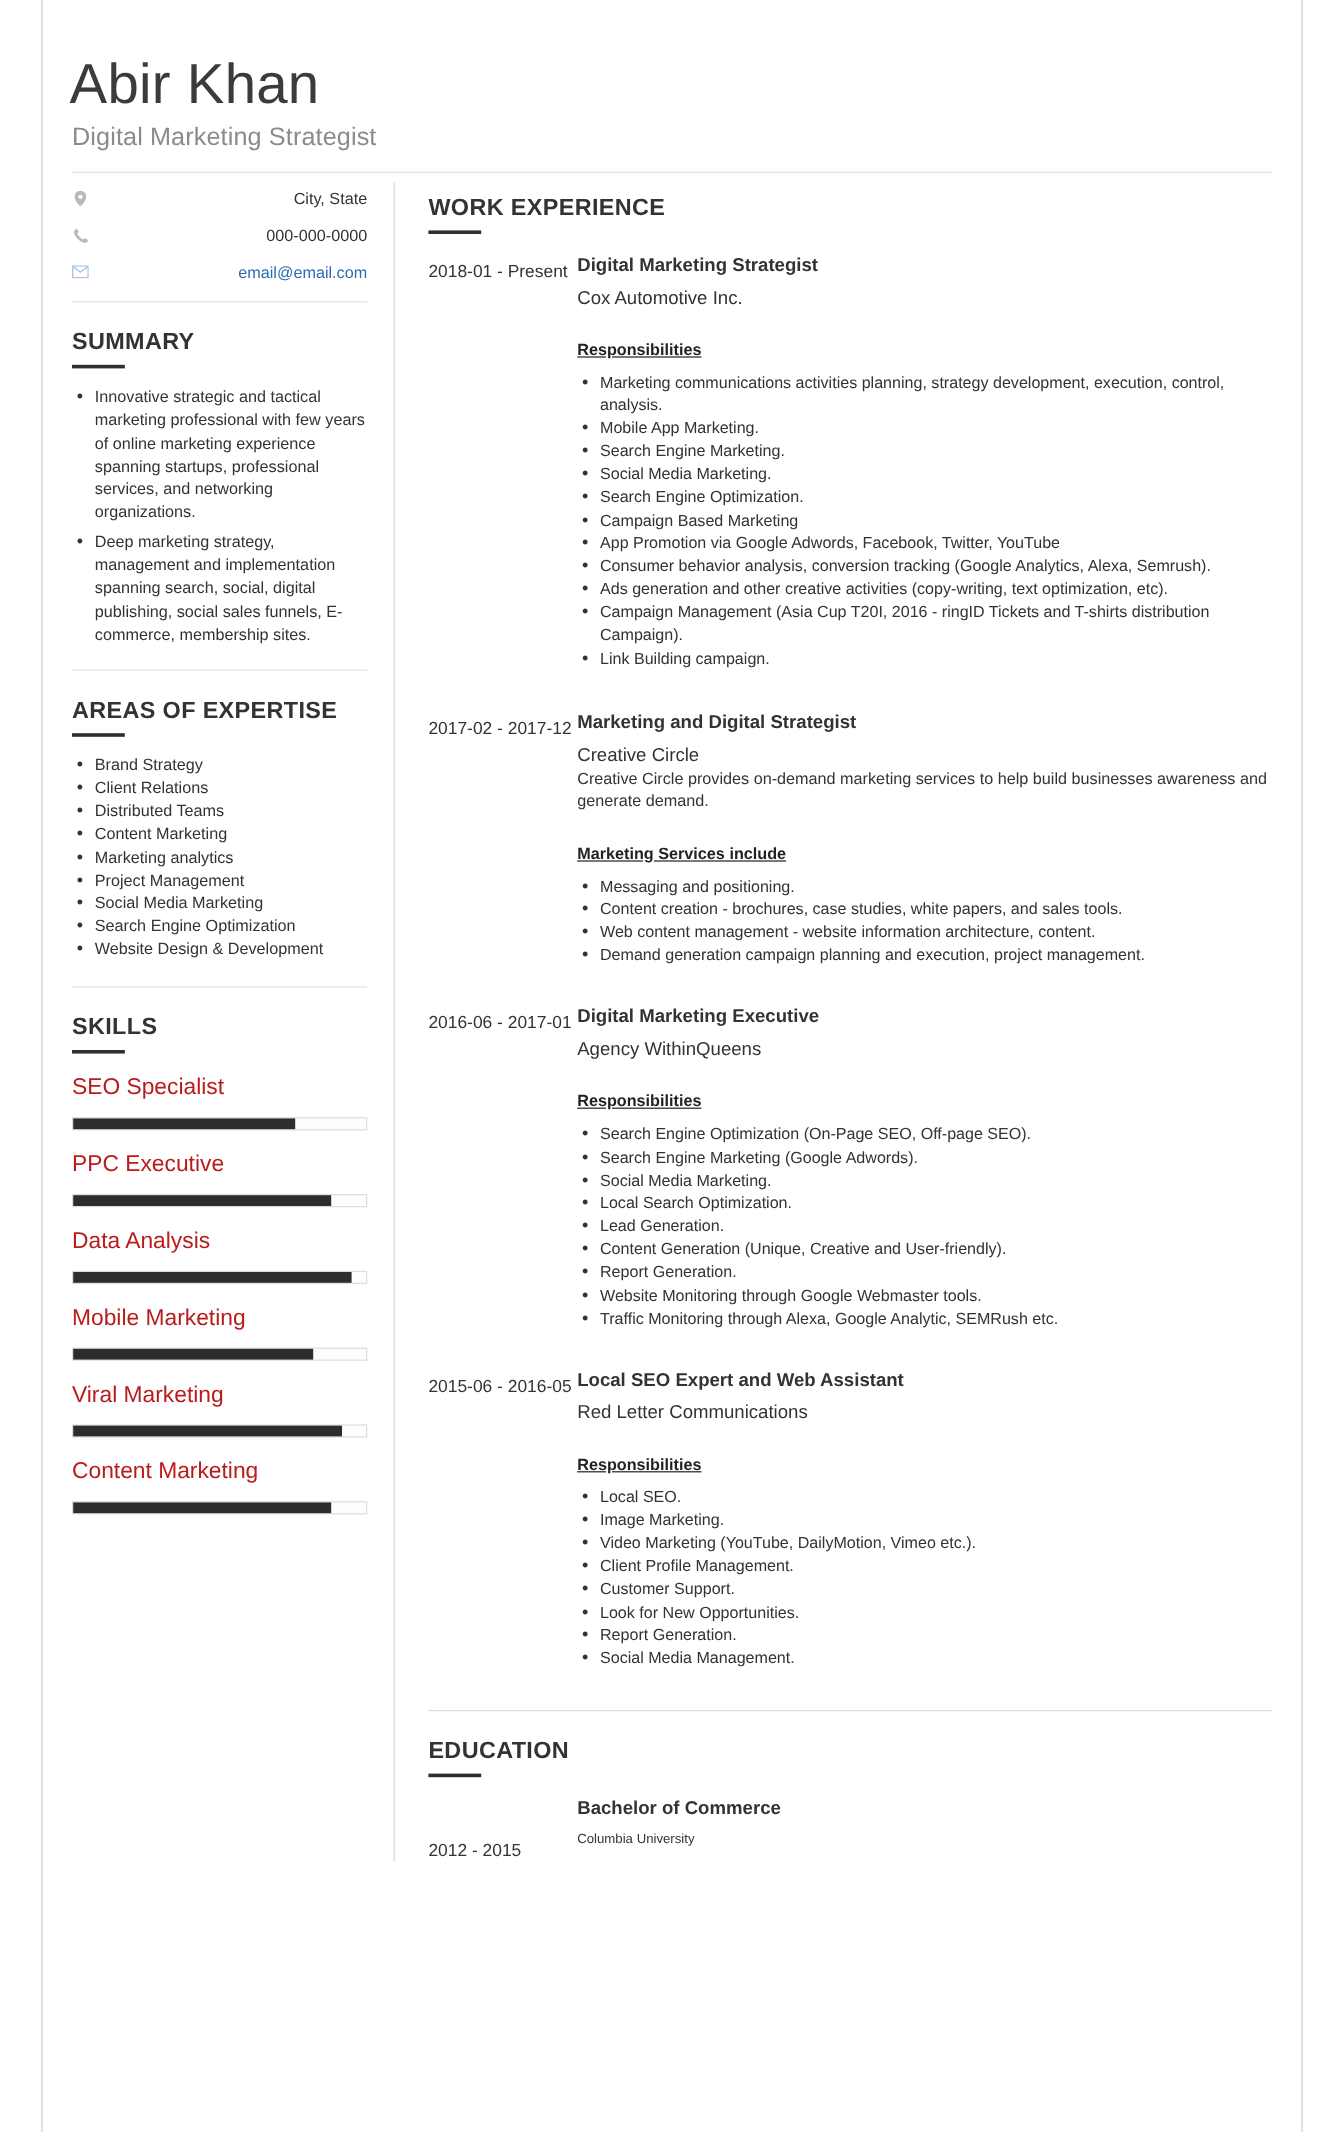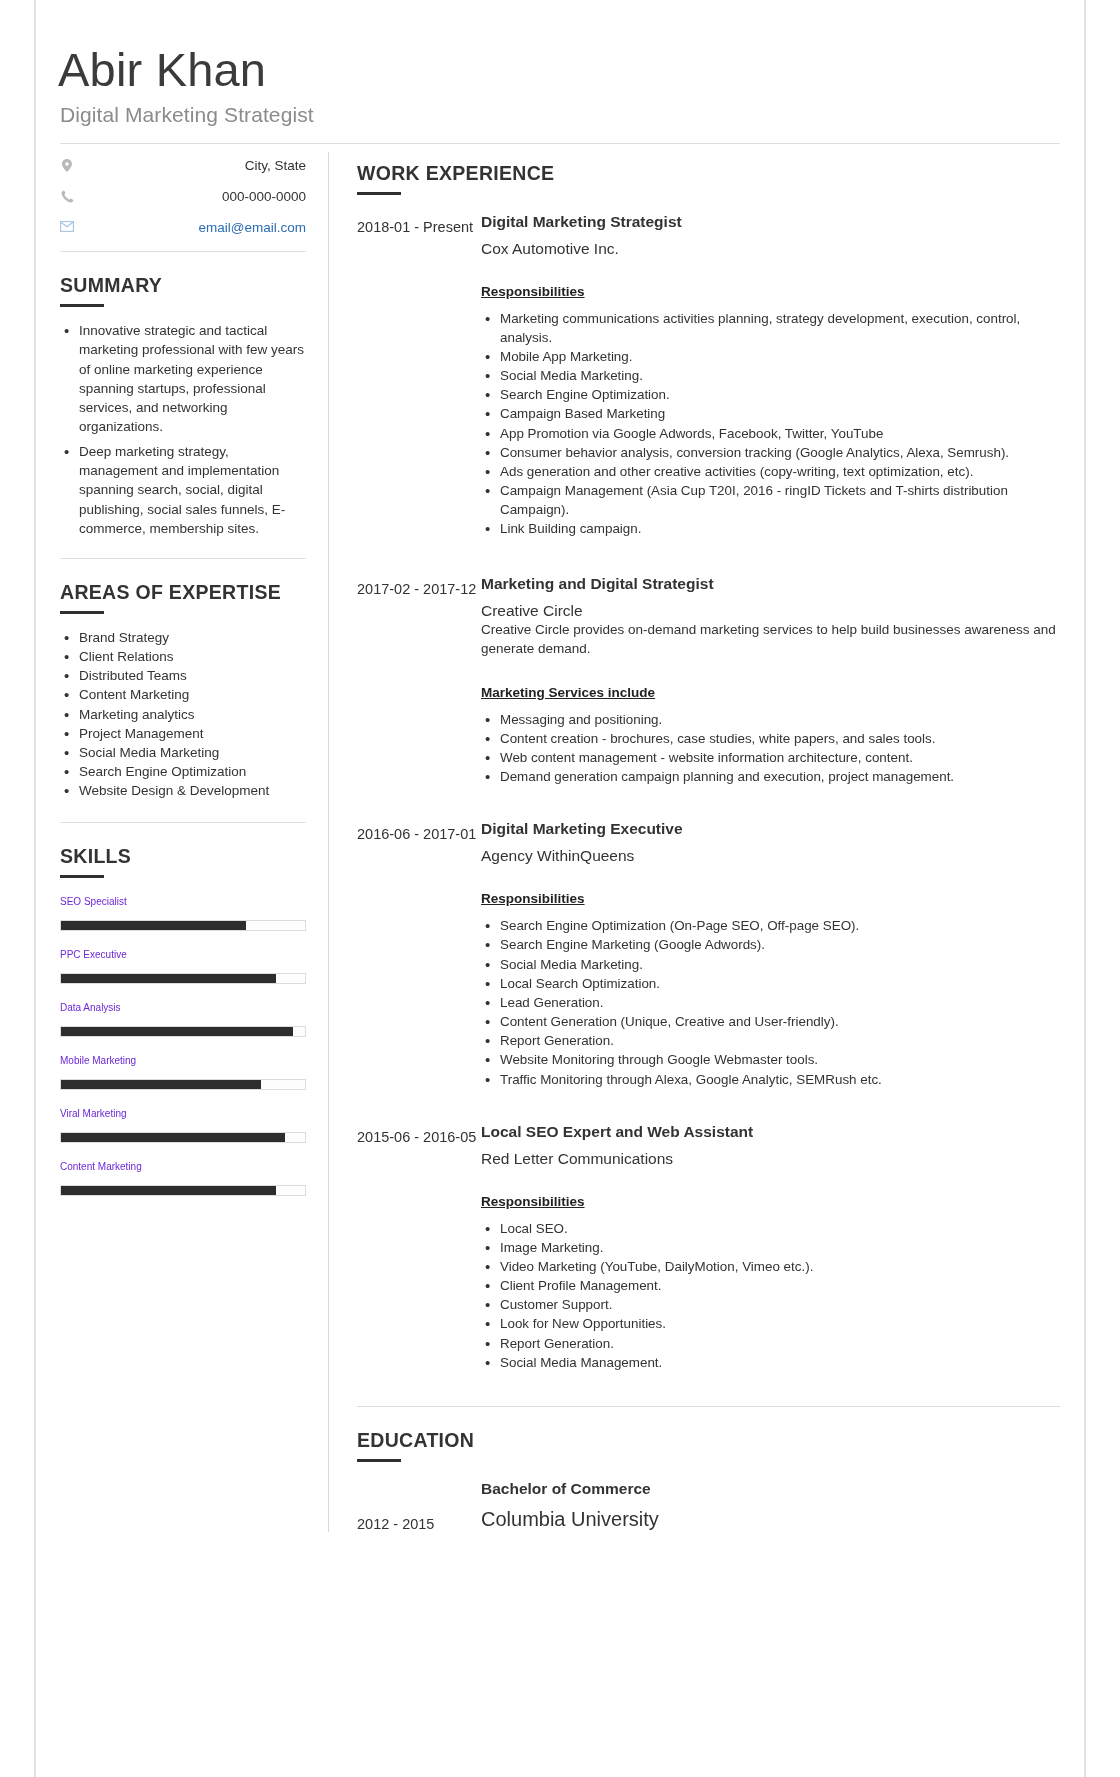--- a/index.html
+++ b/index.html
@@ -71,21 +71,21 @@
   ul.bullets li:before {
     content: "•"; position: absolute; left: 4px; top: -1px;
     font-size: 15px; color: #333;
   }
   ul.bullets.tight li { margin-bottom: 0; }
   ul.bullets.para li { margin-bottom: 6px; }
 
   
   .skill { margin-top: 18px; }
   .skill:first-of-type { margin-top: 16px; }
-  .skill-name { font-size: 10px; color: #6d28d9; font-weight: 400; }
+  .skill-name { font-size: 19px; color: #b91c1c; font-weight: 400; }
   .bar-track {
     margin-top: 13px; height: 11px; background: #fdfdfd;
     border: 1px solid #dcdcdc;
   }
   .bar-fill { height: 100%; background: #2d2d2d; }
 
   
   .job { display: flex; margin-top: 16px; }
   .job.first { margin-top: 18px; }
   .job-dates {
@@ -101,21 +101,21 @@
     text-decoration: underline; margin-top: 26px;
   }
   .job-body ul.bullets { margin-top: 10px; }
   .job-body ul.bullets li { font-size: 13.4px; line-height: 1.43; }
 
   .main-rule { height: 1px; background: #dcdcdc; margin: 34px 6px 0 0; }
   .sec.edu { margin-top: 22px; }
   .edu-item { display: flex; margin-top: 18px; }
   .edu-dates { width: 124px; min-width: 124px; font-size: 14.5px; color: #333; margin-top: 36px; }
   .edu-title { font-size: 15.5px; font-weight: bold; color: #333; }
-  .edu-school { font-size: 20px; color: #333; margin-top: 10px; }
+  .edu-school { font-size: 11px; color: #333; margin-top: 10px; }
 </style>
 </head>
 <body>
 
 <div class="page">
   <div class="edge-left"></div>
   <div class="edge-right"></div>
 
   <div>
     <div class="name">Abir Khan</div>
@@ -236,20 +236,21 @@
 
         <div class="job first">
           <div class="job-dates">2018-01 - Present</div>
           <div class="job-body">
             <div class="job-title">Digital Marketing Strategist</div>
             <div class="job-org">Cox Automotive Inc.</div>
             <div class="sub-h">Responsibilities</div>
             <ul class="bullets tight">
               <li>Marketing communications activities planning, strategy development, execution, control, analysis.</li>
               <li>Mobile App Marketing.</li>
+              <li>Search Engine Marketing.</li>
               <li>Social Media Marketing.</li>
               <li>Search Engine Optimization.</li>
               <li>Campaign Based Marketing</li>
               <li>App Promotion via Google Adwords, Facebook, Twitter, YouTube</li>
               <li>Consumer behavior analysis, conversion tracking (Google Analytics, Alexa, Semrush).</li>
               <li>Ads generation and other creative activities (copy-writing, text optimization, etc).</li>
               <li>Campaign Management (Asia Cup T20I, 2016 - ringID Tickets and T-shirts distribution Campaign).</li>
               <li>Link Building campaign.</li>
             </ul>
           </div>

